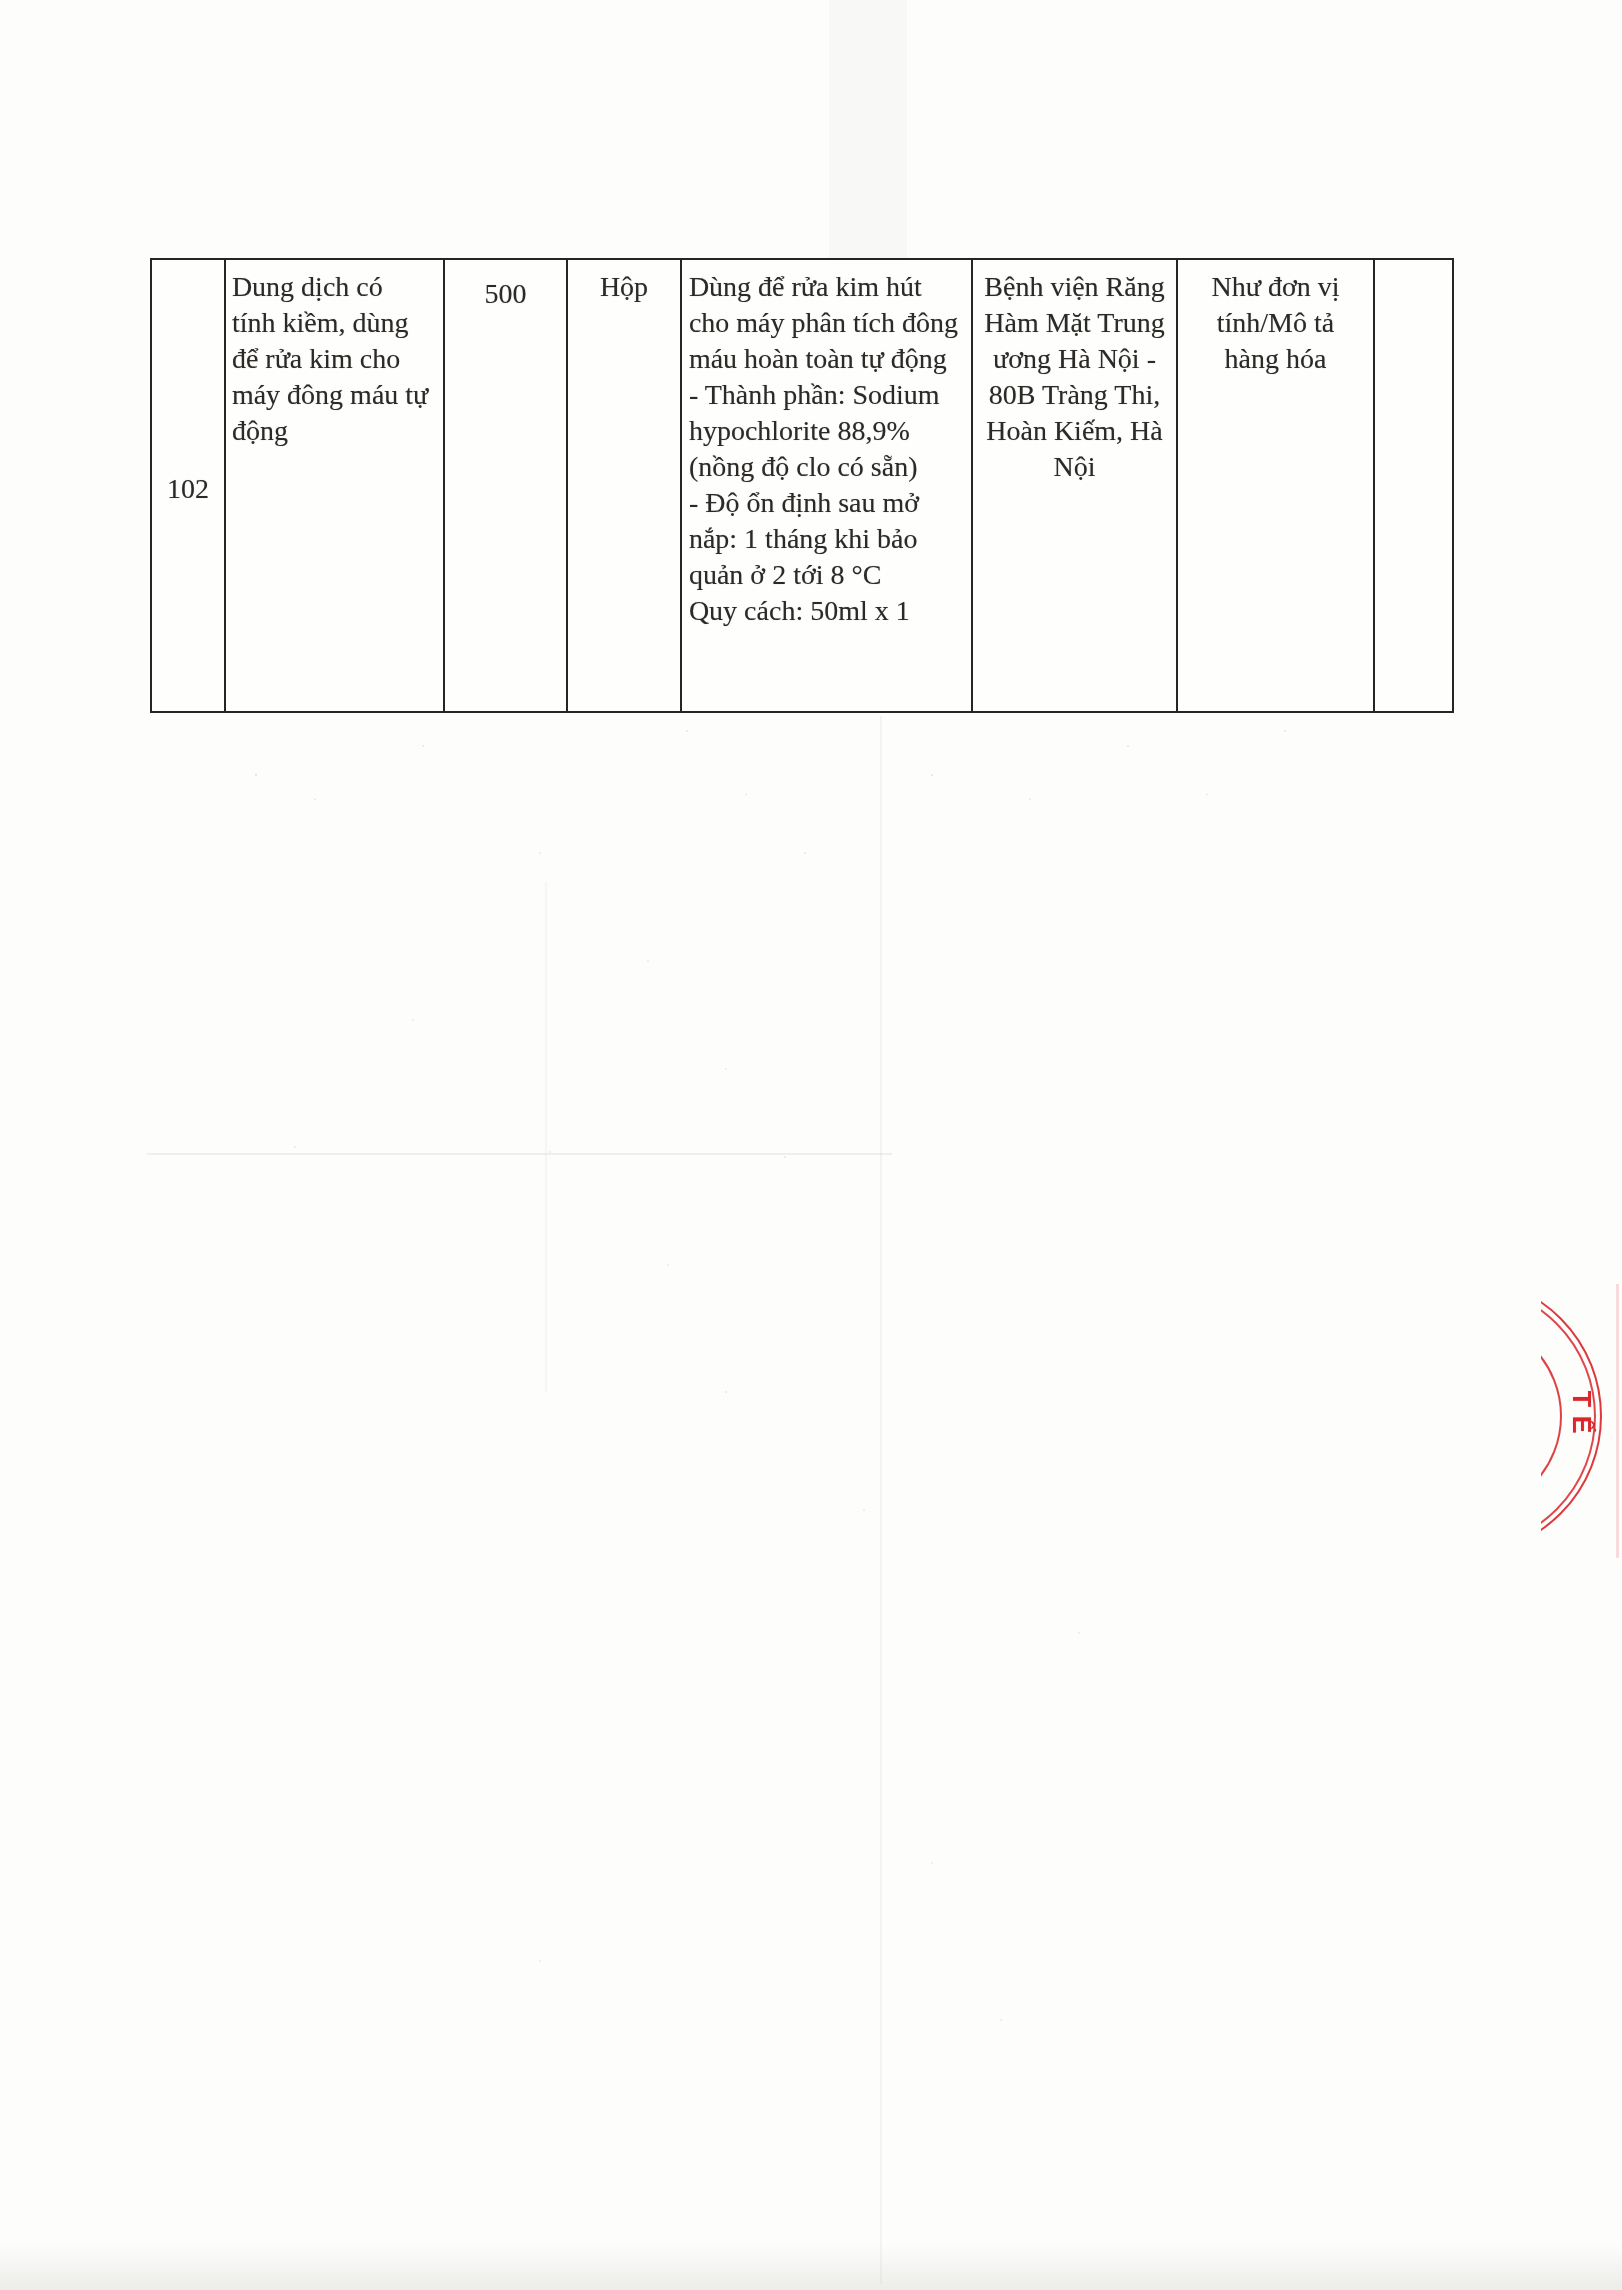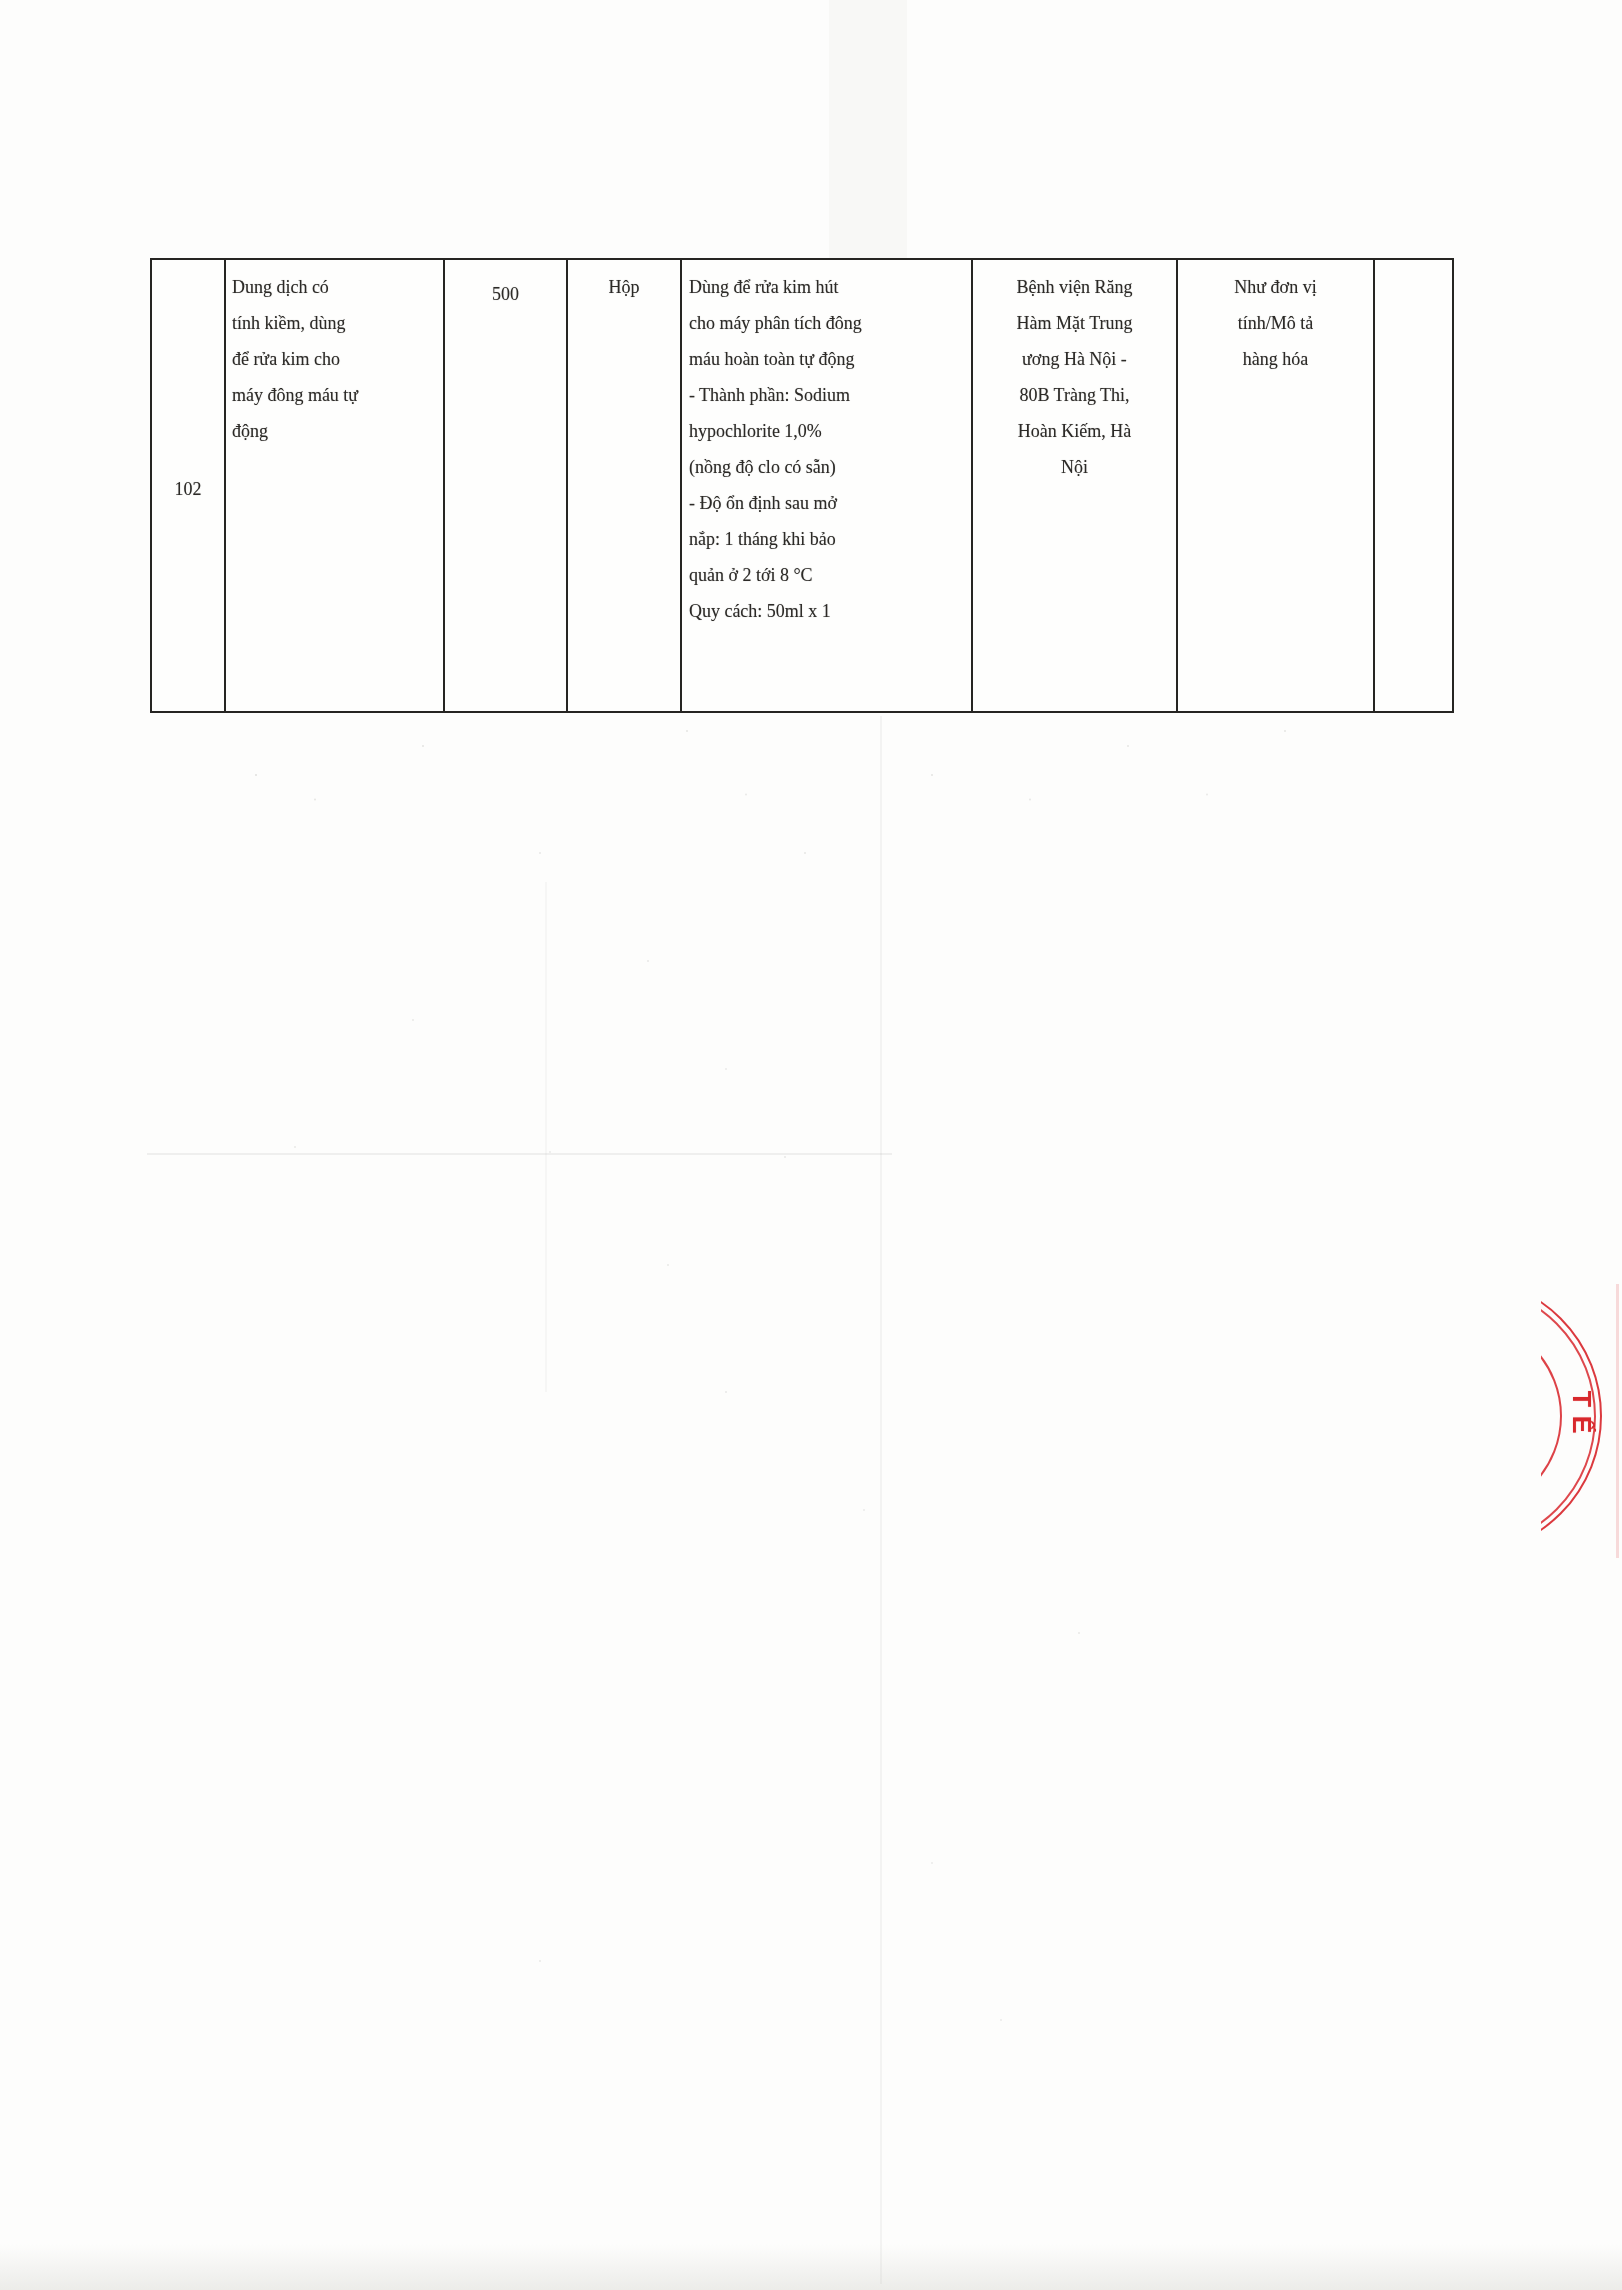--- a/index.html
+++ b/index.html
@@ -67,21 +67,21 @@
     border: 2px solid #262522;
     display: grid;
     grid-template-columns: 74px 219px 123px 114px 291px 205px 197px 1fr;
     grid-template-rows: 1fr;
     background: #fefefd;
   }
   .cell {
     box-sizing: border-box;
     border-right: 2px solid #262522;
     white-space: pre-line;
-    font-size: 18px;
+    font-size: 28px;
     line-height: 36px;
     color: #2c2a27;
     text-shadow: 0 0 1px rgba(44,42,39,0.35);
     overflow: hidden;
   }
   .cell:last-child { border-right: none; }
   .cell-no   { text-align: center; padding-top: 211px; }
   .cell-name { text-align: left;   padding: 8.8px 3.9px 0 5.9px; }
   .cell-qty  { text-align: center; padding-top: 16px; }
   .cell-unit { text-align: center; padding-top: 8.8px; }
@@ -136,21 +136,21 @@
 tính kiềm, dùng
 để rửa kim cho
 máy đông máu tự
 động</div>
     <div class="cell cell-qty">500</div>
     <div class="cell cell-unit">Hộp</div>
     <div class="cell cell-spec">Dùng để rửa kim hút
 cho máy phân tích đông
 máu hoàn toàn tự động
 - Thành phần: Sodium
-hypochlorite 1,0%
+hypochlorite 88,9%
 (nồng độ clo có sẵn)
 - Độ ổn định sau mở
 nắp: 1 tháng khi bảo
 quản ở 2 tới 8 °C
 Quy cách: 50ml x 1</div>
     <div class="cell cell-buyer">Bệnh viện Răng
 Hàm Mặt Trung
 ương Hà Nội -
 80B Tràng Thi,
 Hoàn Kiếm, Hà

